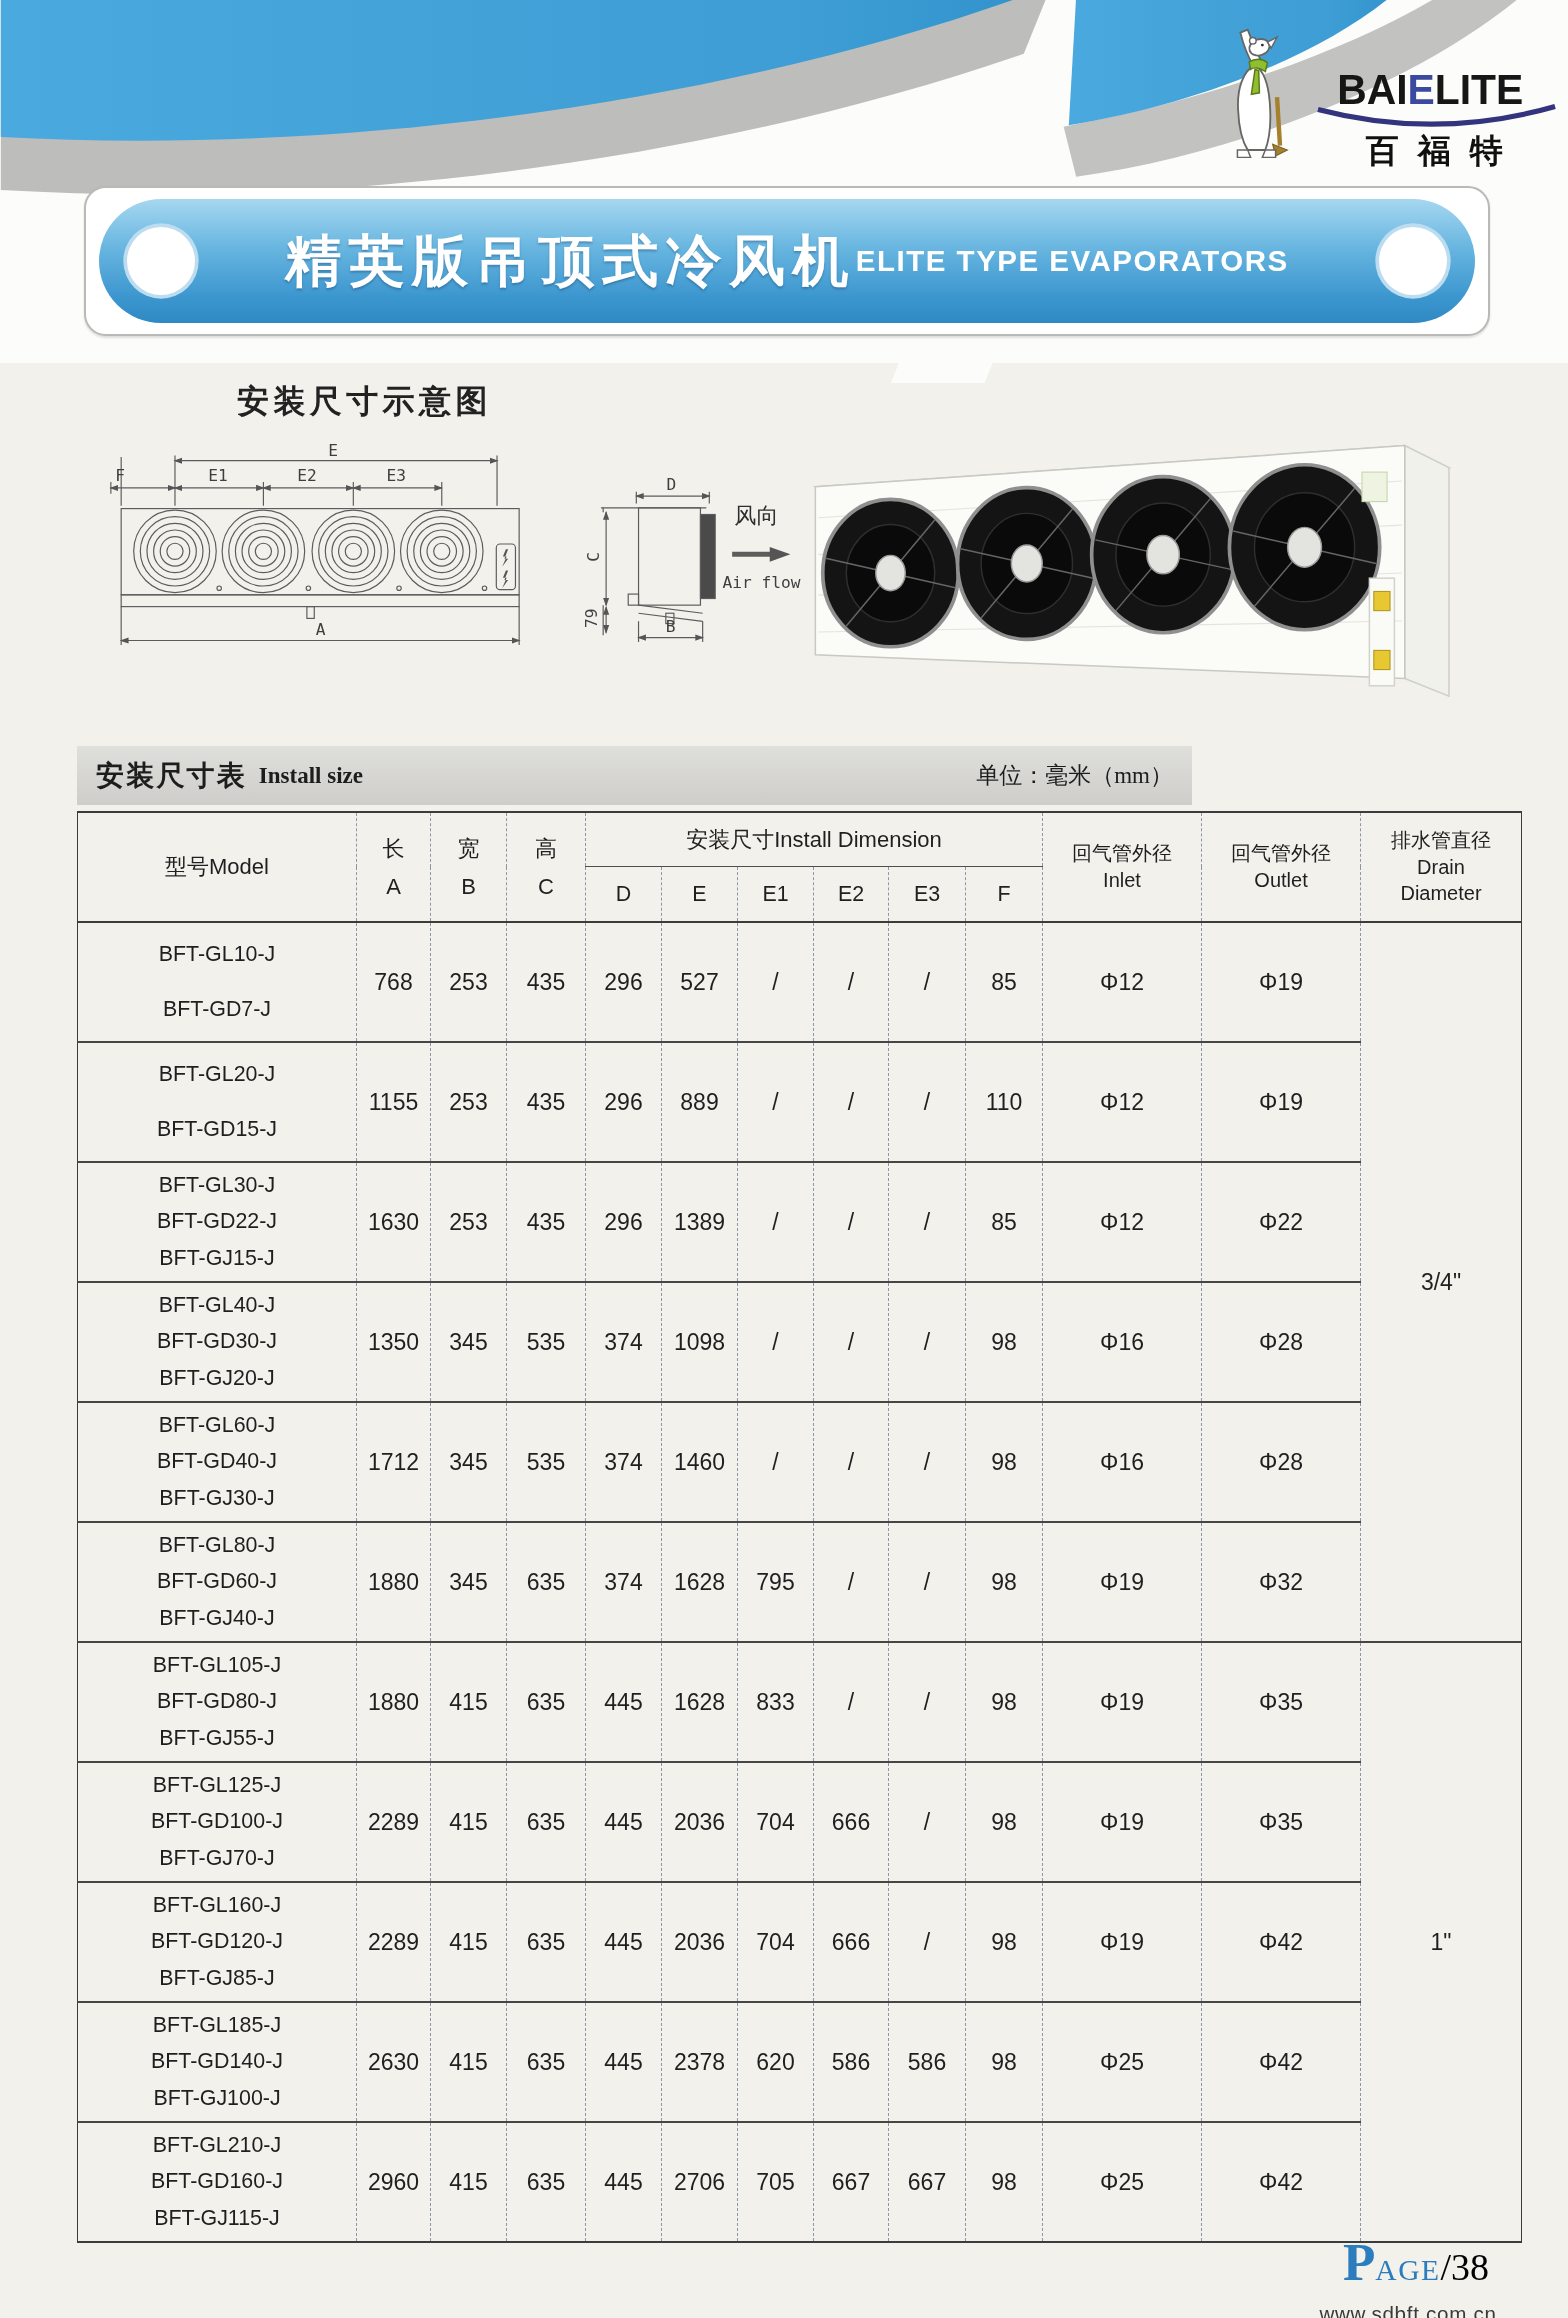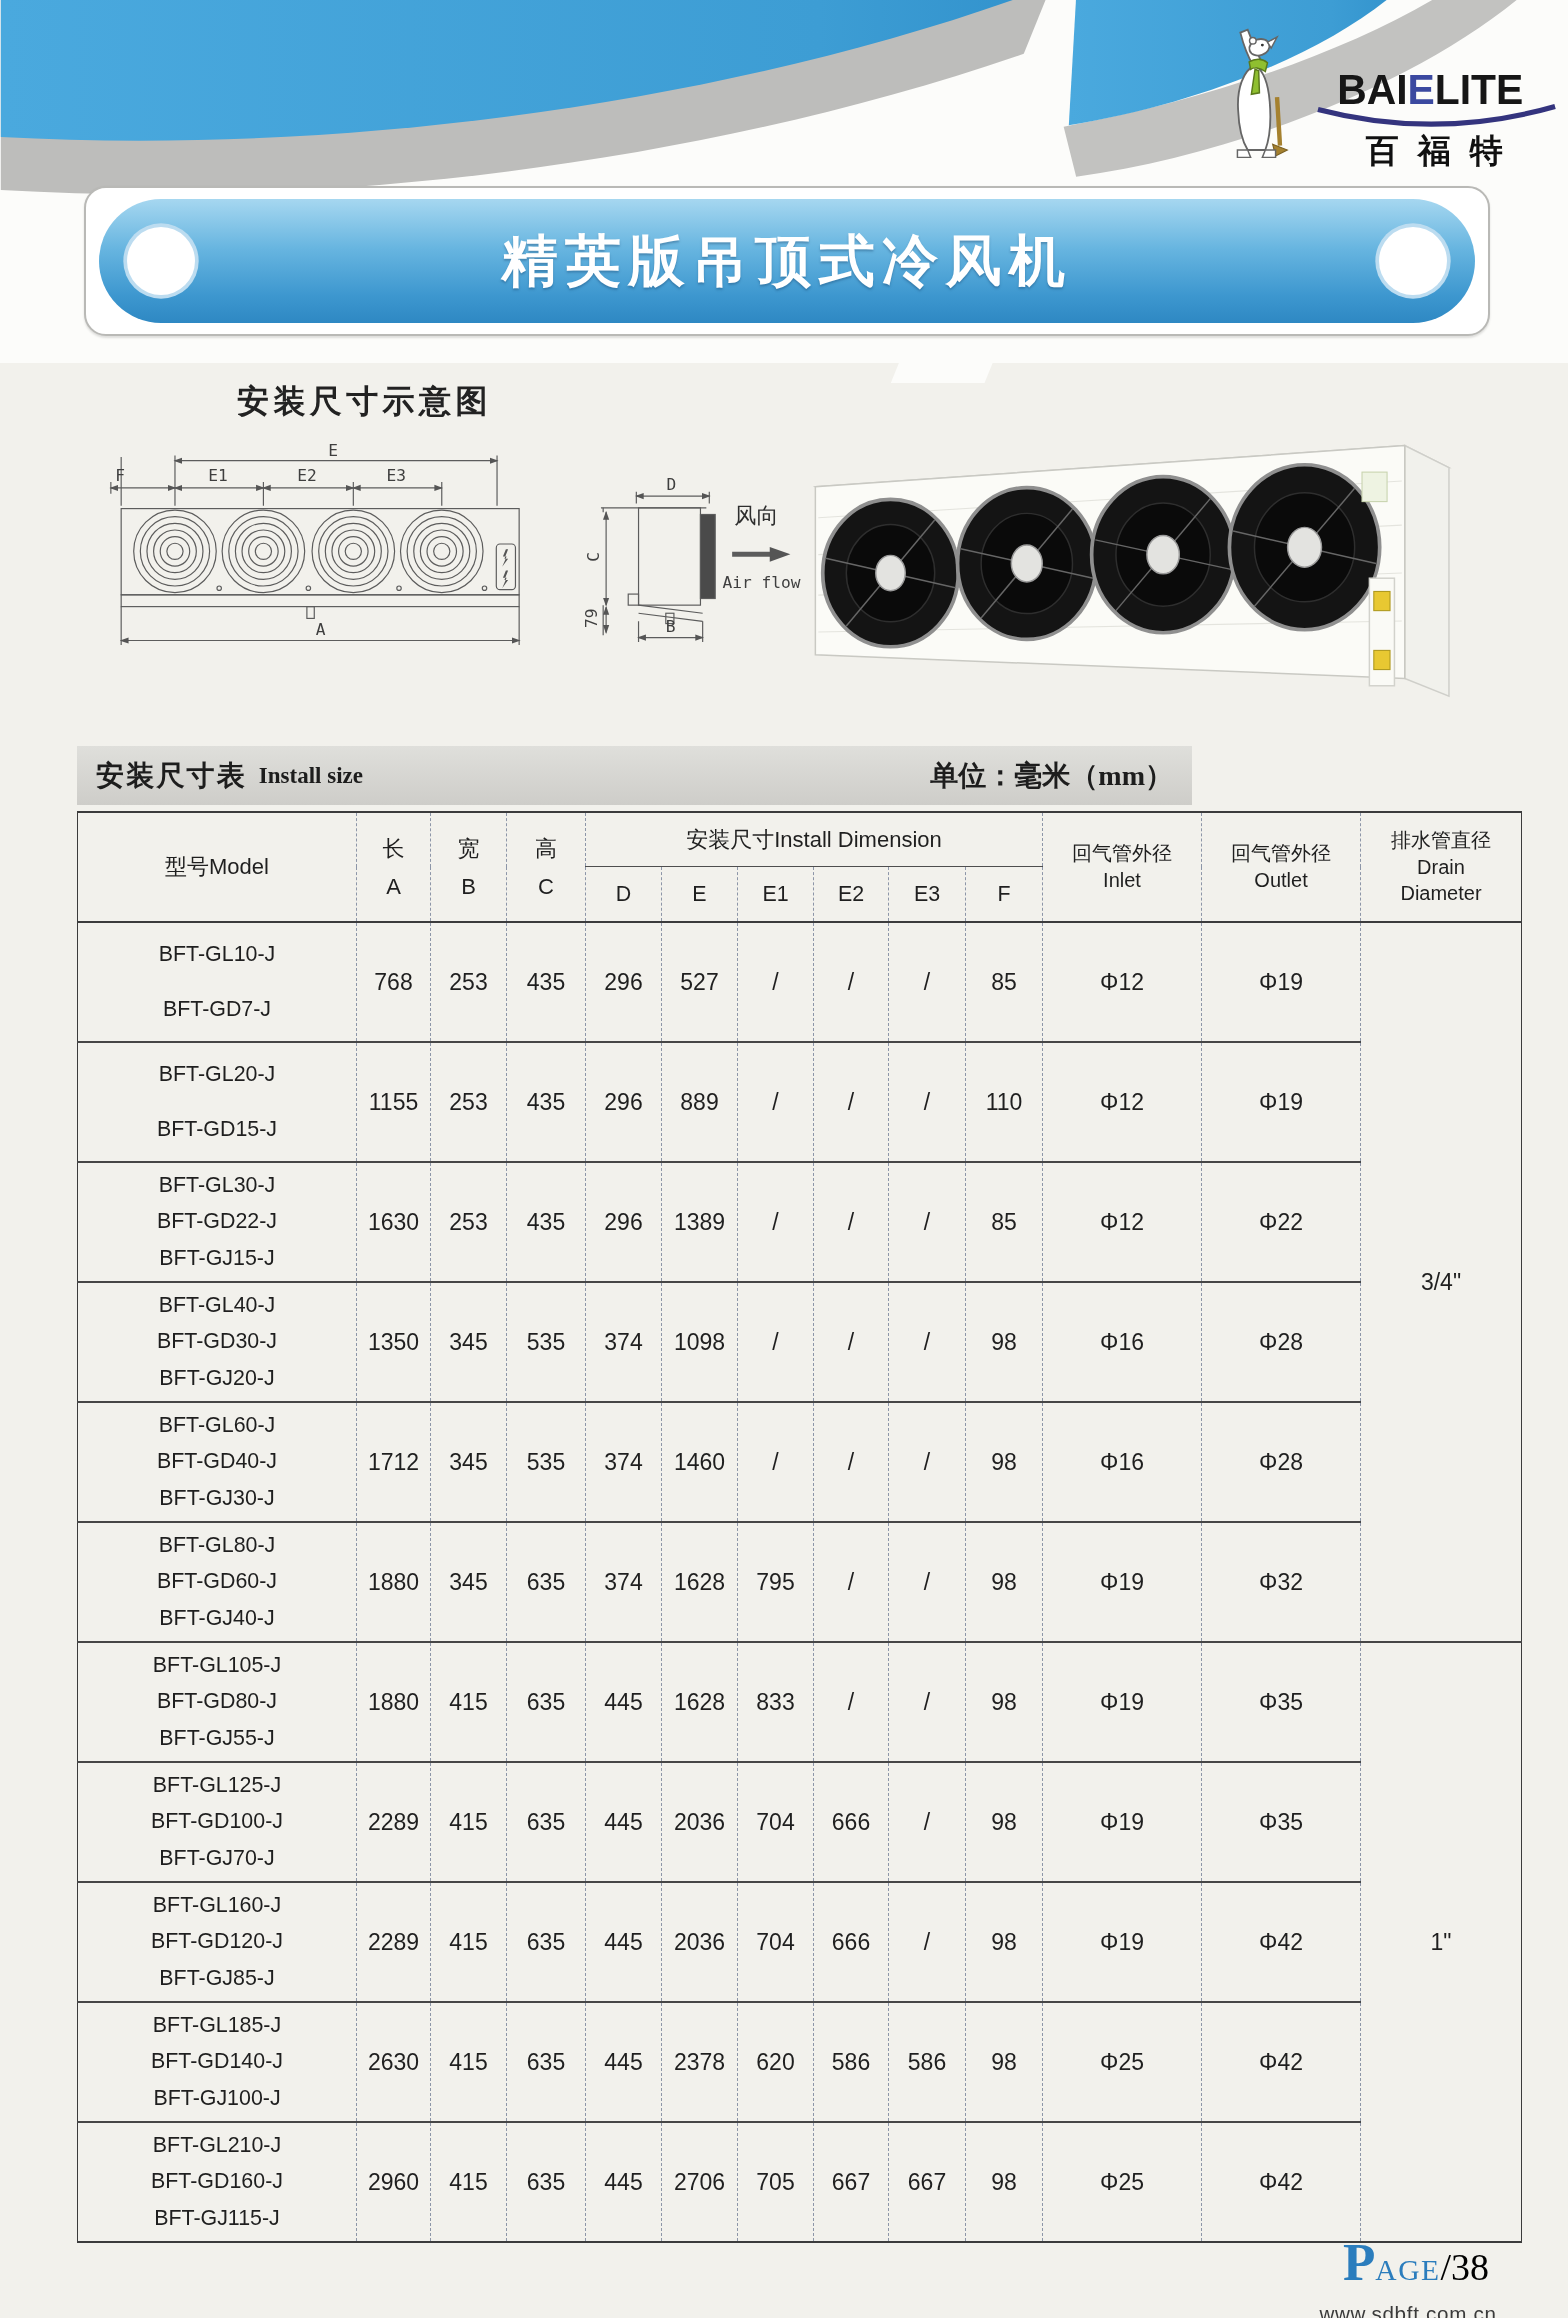--- a/index.html
+++ b/index.html
@@ -33,21 +33,21 @@
   .diag-label{font-family:"DejaVu Sans Mono",monospace;font-size:22px;fill:#3f3f3f;}
   .diag-label-cn{font-size:30px;fill:#2e2e2e;font-family:"Liberation Sans",sans-serif;}
 
   .product-photo{position:absolute;left:780px;top:407px;}
 
   
   .section-bar{position:absolute;left:77px;top:746px;width:1115px;height:59px;
     background:linear-gradient(180deg,#dfdfdb,#cecdc9);display:flex;align-items:center;}
   .sb-cn{font-size:28px;font-weight:bold;color:#1d1d1d;margin-left:19px;letter-spacing:2.2px;}
   .sb-en{font-size:23px;color:#1d1d1d;font-family:"Liberation Serif",serif;font-weight:bold;margin-left:11.8px;}
-  .sb-unit{margin-left:auto;margin-right:19px;font-size:28px;font-weight:bold;color:#1d1d1d;font-family:"Liberation Serif",serif;}
+  .sb-unit{margin-left:auto;margin-right:19px;font-size:23px;font-weight:normal;color:#1d1d1d;font-family:"Liberation Serif",serif;}
 
   
   .tbl-wrap{position:absolute;left:77px;top:811px;}
   table.install{border-collapse:collapse;table-layout:fixed;width:1443px;background:transparent;color:#1f1f1f;}
   table.install th,table.install td{border-left:0.7px dashed #8d96a8;border-right:0.7px dashed #8d96a8;padding:0;text-align:center;vertical-align:middle;font-weight:normal;}
   table.install{border:1.5px solid #3c3c3c;border-top-width:2.9px;border-bottom-width:2.9px;}
   thead tr.h1 th{height:53px;font-size:22px;}
   thead tr.h2 th{height:54px;font-size:21.4px;border-top:1.5px solid #4e4e4e;}
   thead th{border-bottom:2.9px solid #3c3c3c;}
   thead th.install-span{border-bottom:none;}
@@ -107,20 +107,21 @@
       <path d="M4,10 Q165,52 326,6" fill="none" stroke="#34347e" stroke-width="7"></path>
     </svg>
     <div class="logo-cn">百福特</div>
   </div>
 
   <div class="banner">
     <div class="banner-pill">
       <div class="banner-ring ring-left"></div>
       <div class="banner-ring ring-right"></div>
       <div class="banner-title-cn">精英版吊顶式冷风机</div>
+      <div class="banner-title-en">ELITE TYPE EVAPORATORS</div>
     </div>
   </div>
 
   <div class="diagram-title">安装尺寸示意图</div>
 
   <svg class="install-diagram" width="737" height="317" viewBox="0 0 1000 430">
     <defs>
       <marker id="ar" markerWidth="12" markerHeight="10" refX="10" refY="5" orient="auto" markerUnits="userSpaceOnUse">
         <path d="M12,5 L0,0.8 L0,9.2 Z" fill="#555"></path>
       </marker>

